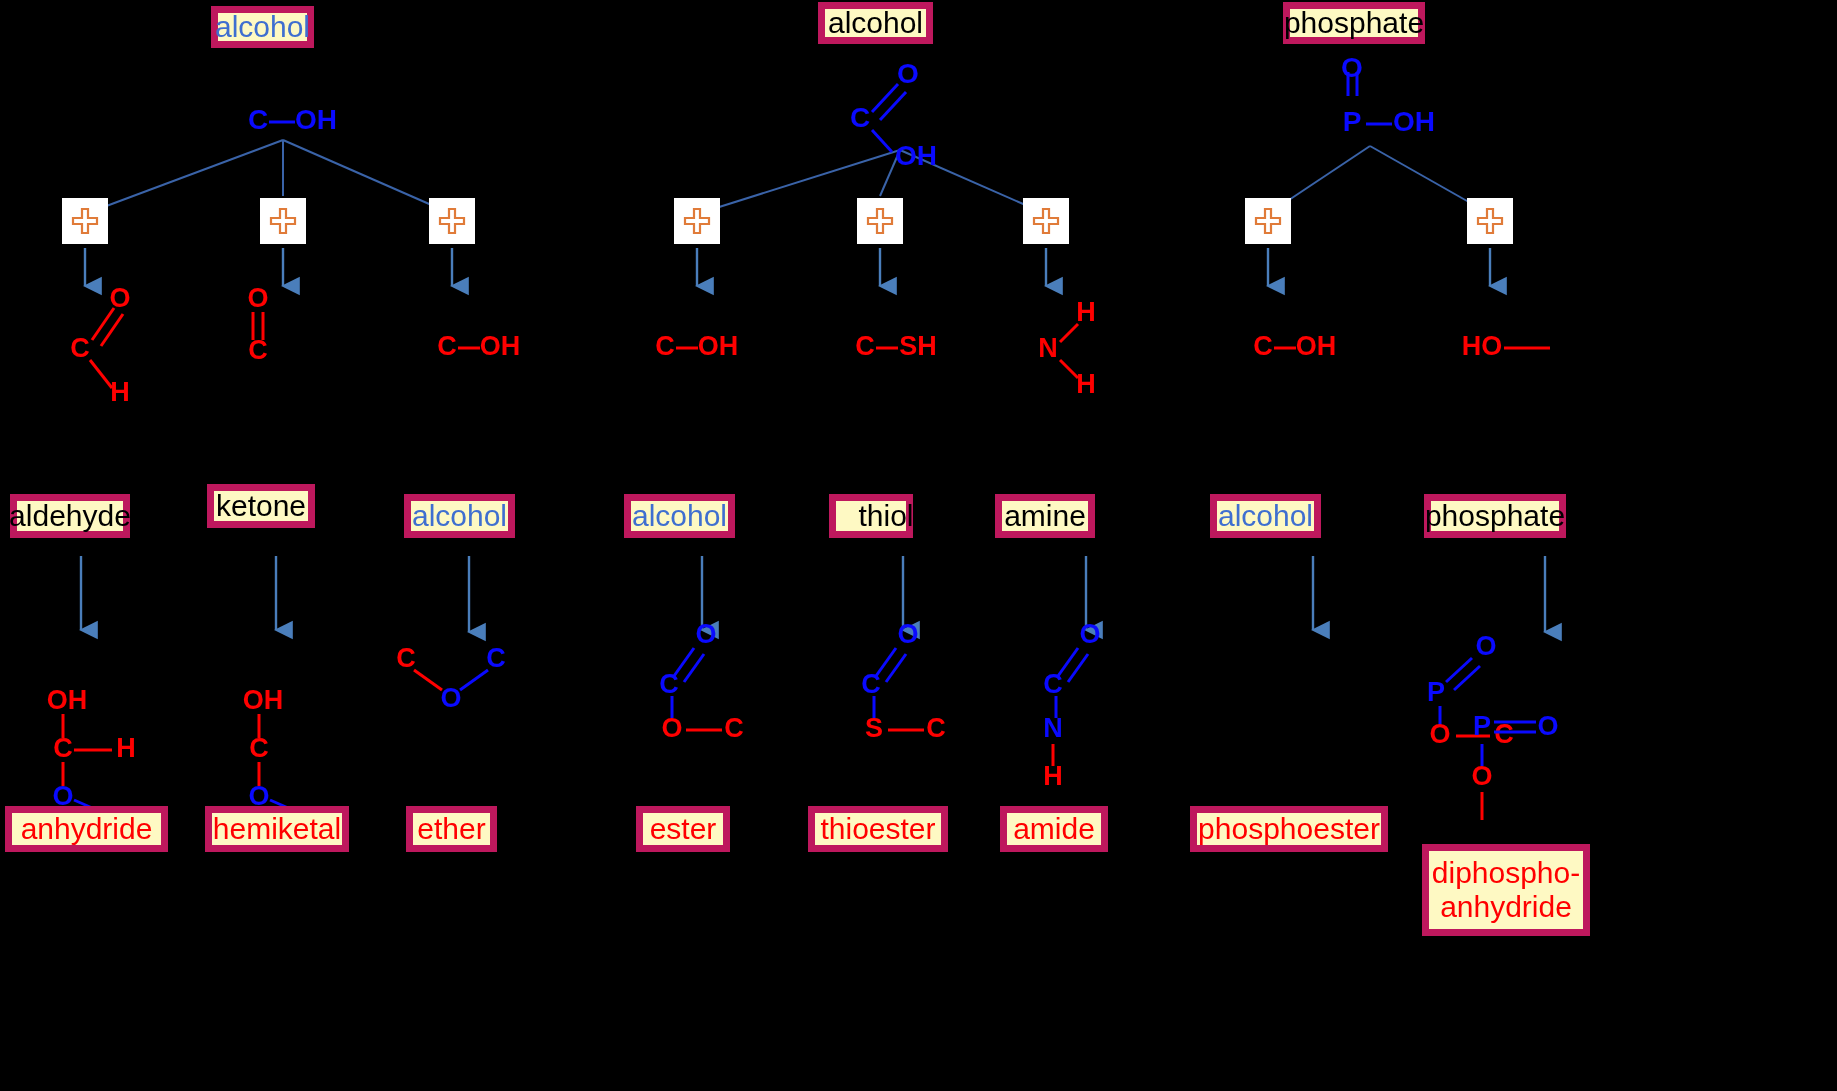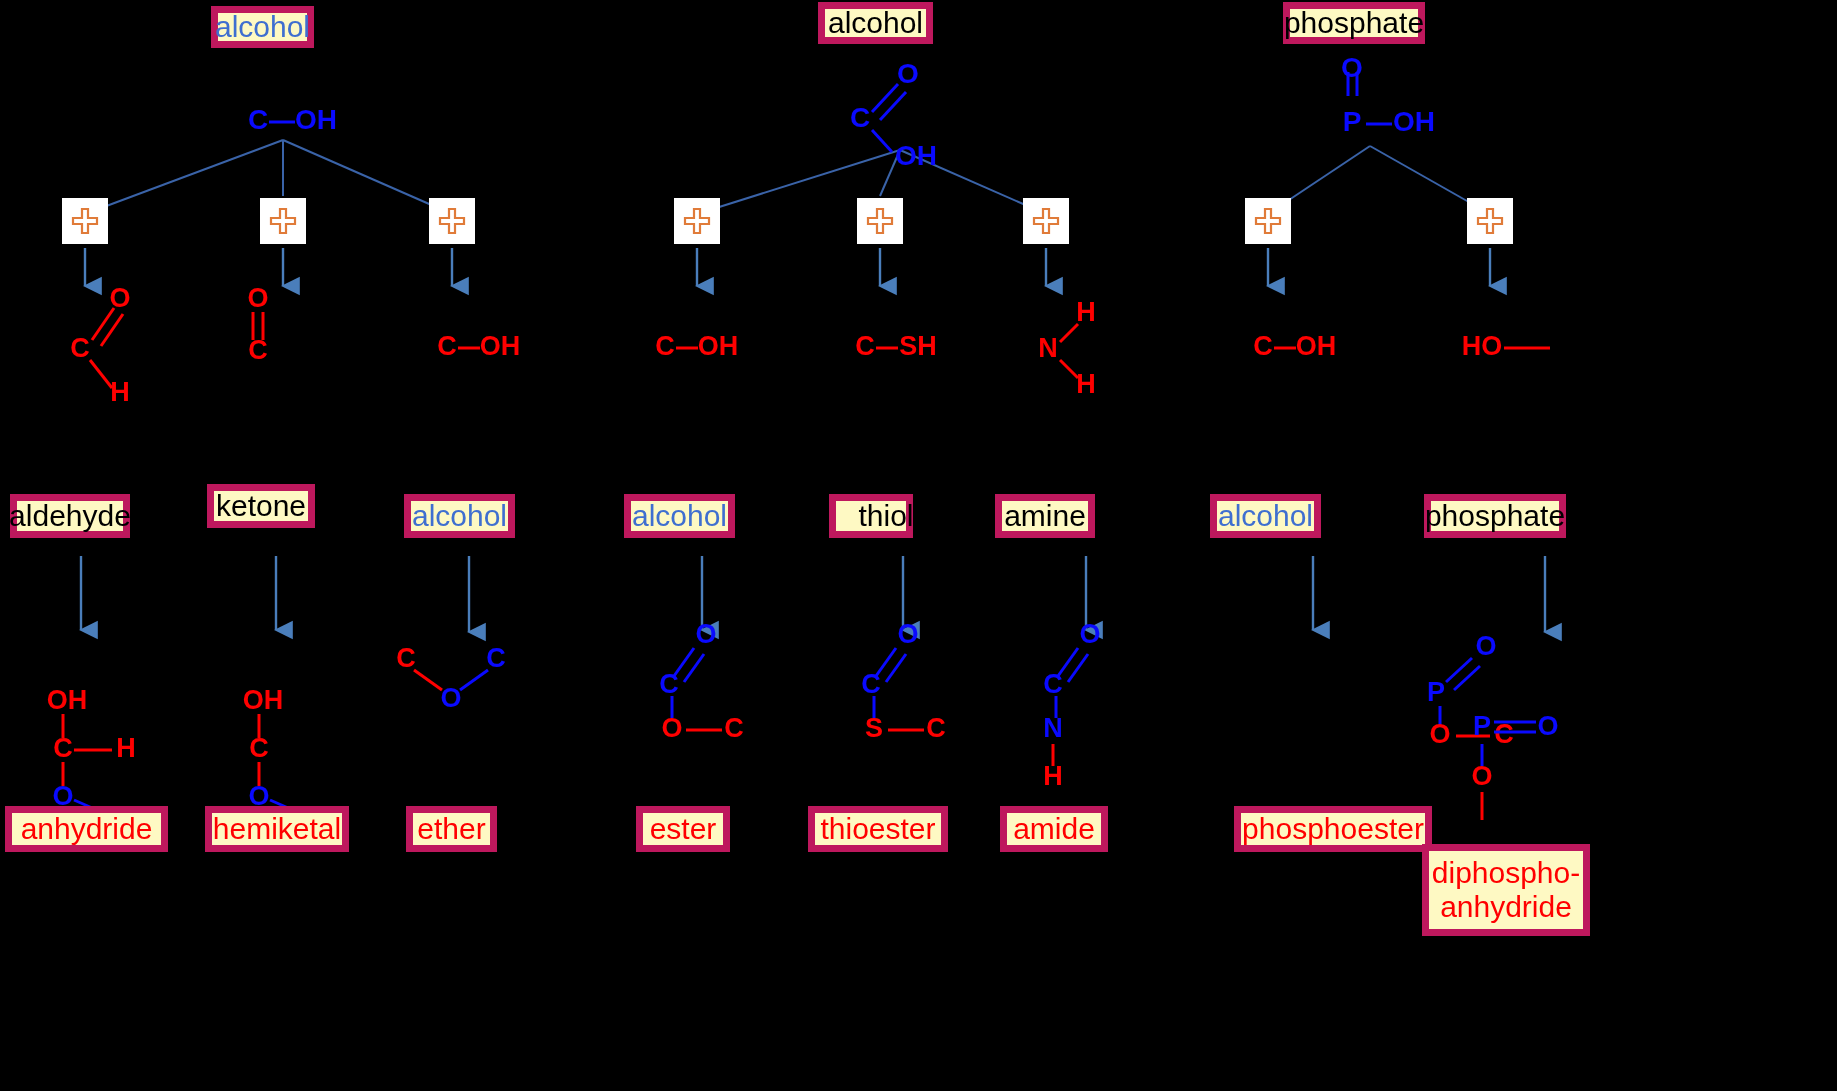--- a/index.html
+++ b/index.html
@@ -331,17 +331,17 @@
       <text class="at r" x="30" y="68" font-size="27">O</text>
     </svg>
   </div>
 
   <div class="chip red" style="left:5px;top:806px;width:163px;height:46px;">anhydride</div>
   <div class="chip red" style="left:205px;top:806px;width:144px;height:46px;">hemiketal</div>
   <div class="chip red" style="left:406px;top:806px;width:91px;height:46px;">ether</div>
   <div class="chip red" style="left:636px;top:806px;width:94px;height:46px;">ester</div>
   <div class="chip red" style="left:808px;top:806px;width:140px;height:46px;">thioester</div>
   <div class="chip red" style="left:1000px;top:806px;width:108px;height:46px;">amide</div>
-  <div class="chip red" style="left:1234px;top:806px;width:198px;height:46px;">phosphoester</div>
+  <div class="chip red" style="left:1190px;top:806px;width:198px;height:46px;">phosphoester</div>
   <div class="chip red" style="left:1422px;top:844px;width:168px;height:92px;">diphospho-
 anhydride</div>
 
 </div>
 
 </body></html>

